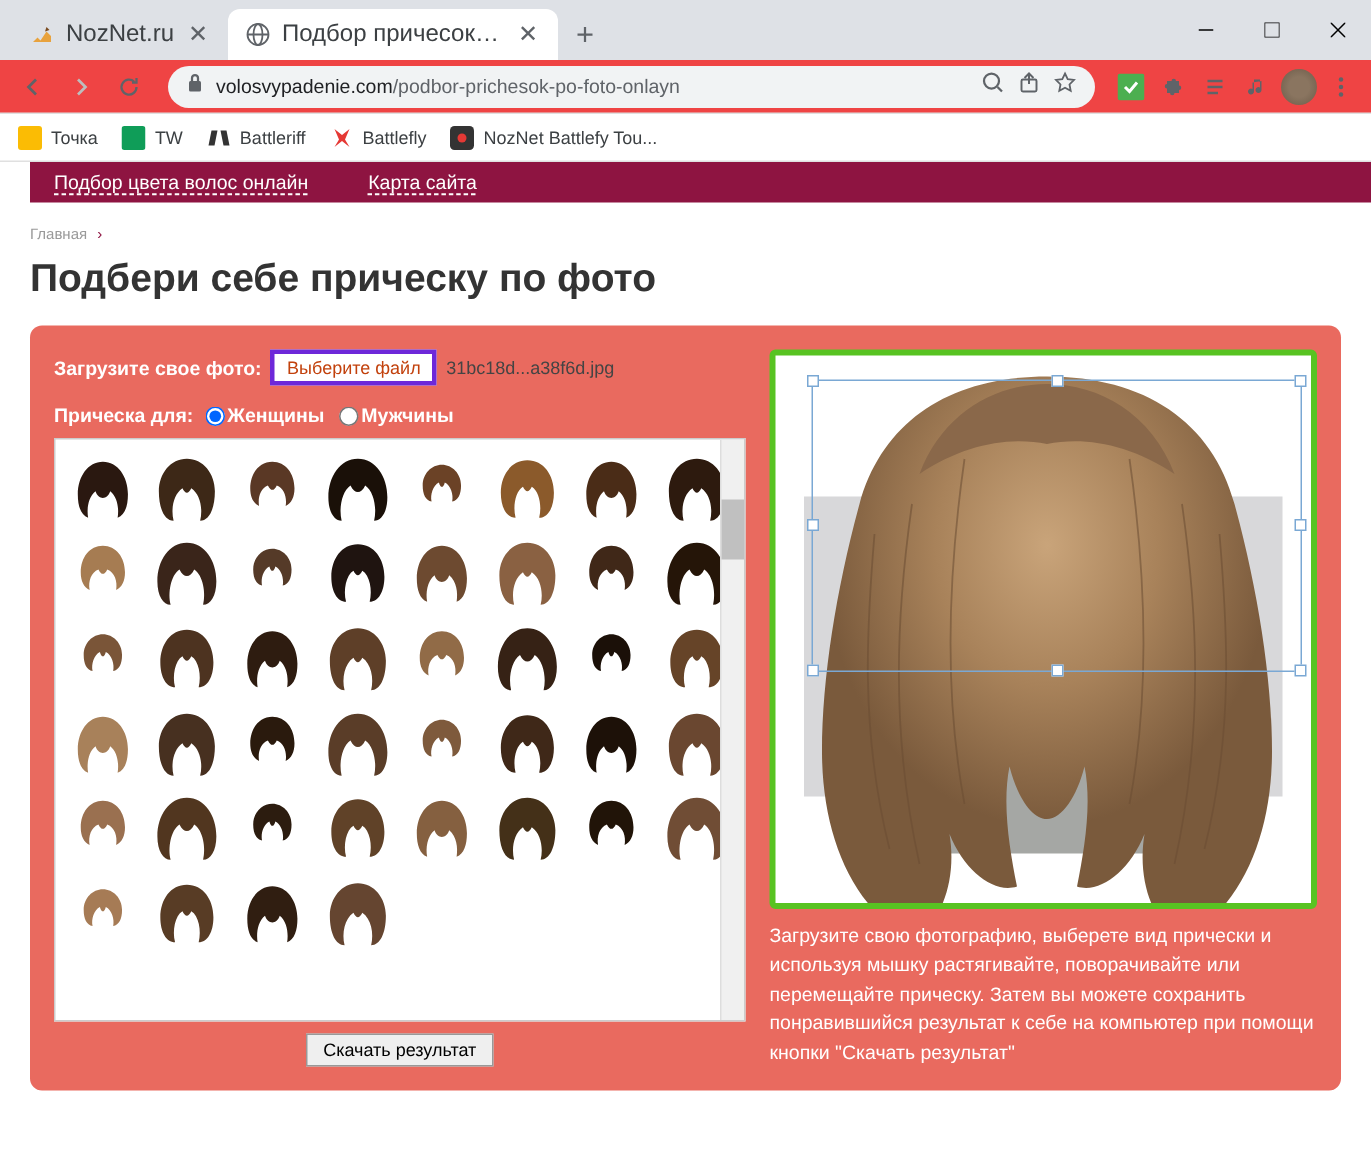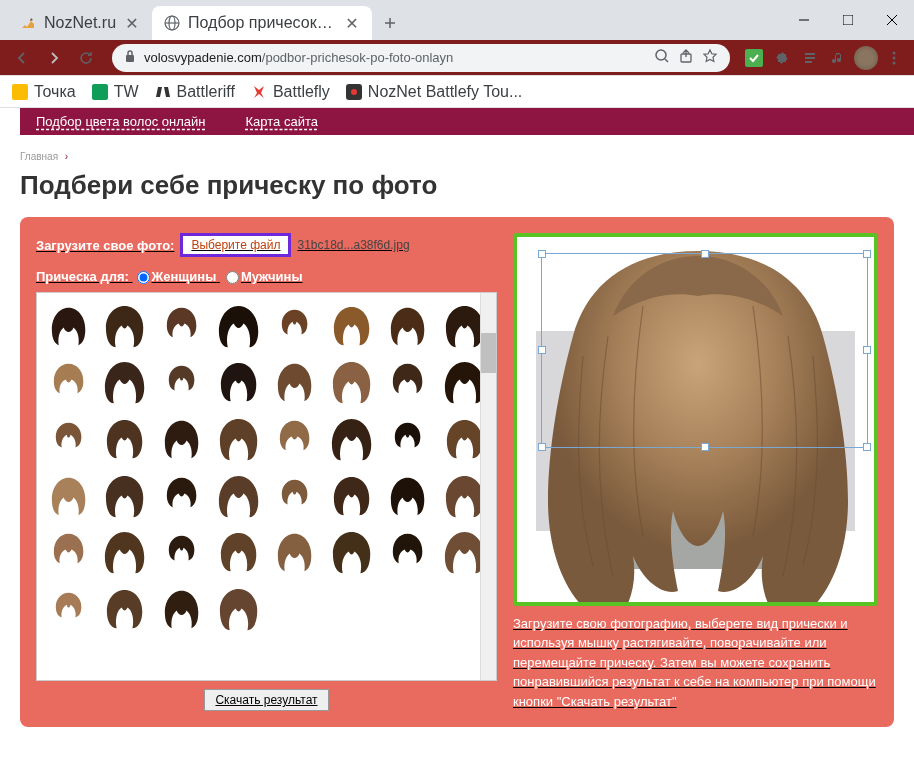--- a/index.html
+++ b/index.html
@@ -10,46 +10,46 @@
     .tab { display: flex; align-items: center; height: 34px; padding: 0 12px; border-radius: 8px 8px 0 0; max-width: 220px; gap: 8px; }
     .tab.inactive { background: transparent; }
     .tab.active { background: #fff; }
     .tab-favicon { width: 16px; height: 16px; flex-shrink: 0; }
     .tab-title { font-size: 16px; color: #3c4043; white-space: nowrap; overflow: hidden; text-overflow: ellipsis; flex: 1; }
     .tab-close { width: 16px; height: 16px; display: flex; align-items: center; justify-content: center; color: #5f6368; cursor: pointer; }
     .new-tab { width: 28px; height: 28px; display: flex; align-items: center; justify-content: center; color: #5f6368; margin-left: 4px; margin-bottom: 3px; }
     .window-controls { display: flex; height: 100%; align-items: center; }
     .win-ctrl { width: 44px; height: 30px; display: flex; align-items: center; justify-content: center; color: #000; }
     
-    .toolbar { height: 36px; background: #7f1d1d; display: flex; align-items: center; padding: 0 8px; gap: 4px; border-bottom: 1px solid #e0e0e0; }
+    .toolbar { height: 36px; background: #ef4444; display: flex; align-items: center; padding: 0 8px; gap: 4px; border-bottom: 1px solid #e0e0e0; }
     .nav-btn { width: 28px; height: 28px; display: flex; align-items: center; justify-content: center; color: #5f6368; border-radius: 50%; }
     .nav-btn.disabled { color: #bdbdbd; }
     .address-bar { flex: 1; height: 28px; background: #f1f3f4; border-radius: 14px; display: flex; align-items: center; padding: 0 12px; gap: 8px; margin: 0 8px; }
     .lock-icon { color: #5f6368; }
     .url-text { font-size: 13px; color: #5f6368; flex: 1; }
     .url-text .domain { color: #202124; }
     .addr-icons { display: flex; gap: 8px; color: #5f6368; }
     .ext-area { display: flex; align-items: center; gap: 4px; }
     .ext-icon { width: 24px; height: 24px; display: flex; align-items: center; justify-content: center; }
     .avatar { width: 24px; height: 24px; border-radius: 50%; background: radial-gradient(circle, #8a7560 40%, #6b5a48 100%); }
     
     .bookmarks { height: 32px; background: #fff; display: flex; align-items: center; padding: 0 12px; gap: 16px; border-bottom: 1px solid #e0e0e0; }
-    .bookmark { display: flex; align-items: center; gap: 6px; font-size: 16px; color: #3c4043; }
+    .bookmark { display: flex; align-items: center; gap: 6px; font-size: 12px; color: #3c4043; }
     .bm-icon { width: 16px; height: 16px; }
     
     .page { height: calc(774px - 40px - 36px - 32px); overflow: hidden; background: #fff; }
     .nav-strip { background: #8e1441; color: #fff; padding: 4px 16px; font-size: 13px; margin-left: 20px; }
     .nav-strip .nav-row { display: flex; gap: 40px; margin: 2px 0; }
     .nav-strip .dashed { text-decoration: underline; text-decoration-style: dashed; text-underline-offset: 3px; }
     
     .breadcrumb { padding: 16px 20px 8px; font-size: 10px; color: #999; }
     .breadcrumb-arrow { color: #8e1441; margin-left: 4px; }
     .page-title { font-size: 26px; color: #333; padding: 0 20px 16px; font-weight: bold; }
     
-    .app-panel { margin: 0 20px; background: #e96a5f; border-radius: 8px; padding: 16px; display: flex; gap: 16px; height: 510px; text-decoration: underline; }
+    .app-panel { margin: 0 20px; background: #e96a5f; border-radius: 8px; padding: 16px; display: flex; gap: 16px; height: 510px; }
     .left-col { flex: 1; display: flex; flex-direction: column; }
     .upload-row { color: #fff; font-size: 13px; font-weight: bold; margin-bottom: 12px; display: flex; align-items: center; gap: 6px; }
     .file-btn { background: #fff; border: 3px solid #6d28d9; padding: 2px 8px; font-size: 12px; color: #c2410c; }
     .file-name { color: #444; font-weight: normal; font-size: 12px; }
     .gender-row { color: #fff; font-size: 13px; font-weight: bold; margin-bottom: 8px; }
     .gender-row input { vertical-align: middle; accent-color: #0066ff; margin: 0 2px 0 6px; }
     .gender-row input:first-of-type { margin-left: 4px; }
     
     .hair-grid-wrap { background: #fff; border: 1px solid #ccc; flex: 1; position: relative; overflow: hidden; }
     .hair-grid { display: grid; grid-template-columns: repeat(8, 1fr); gap: 2px; padding: 4px; }

